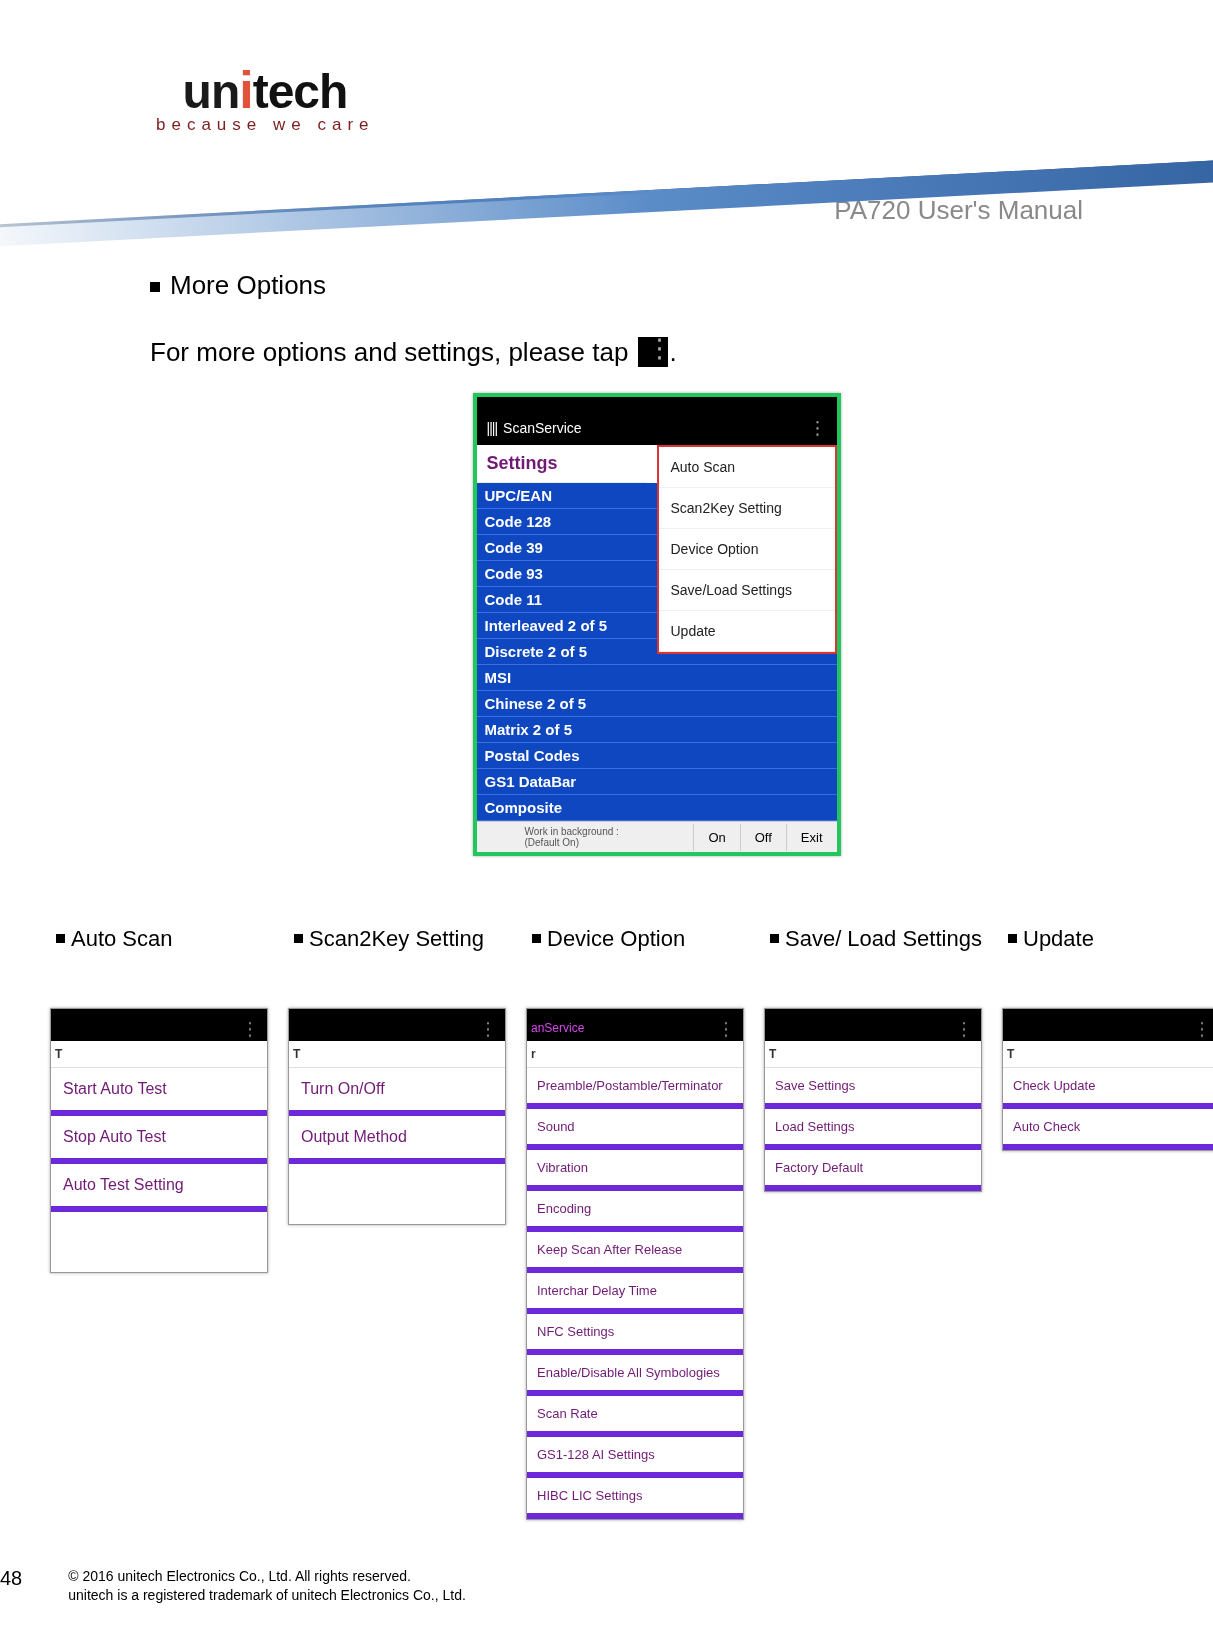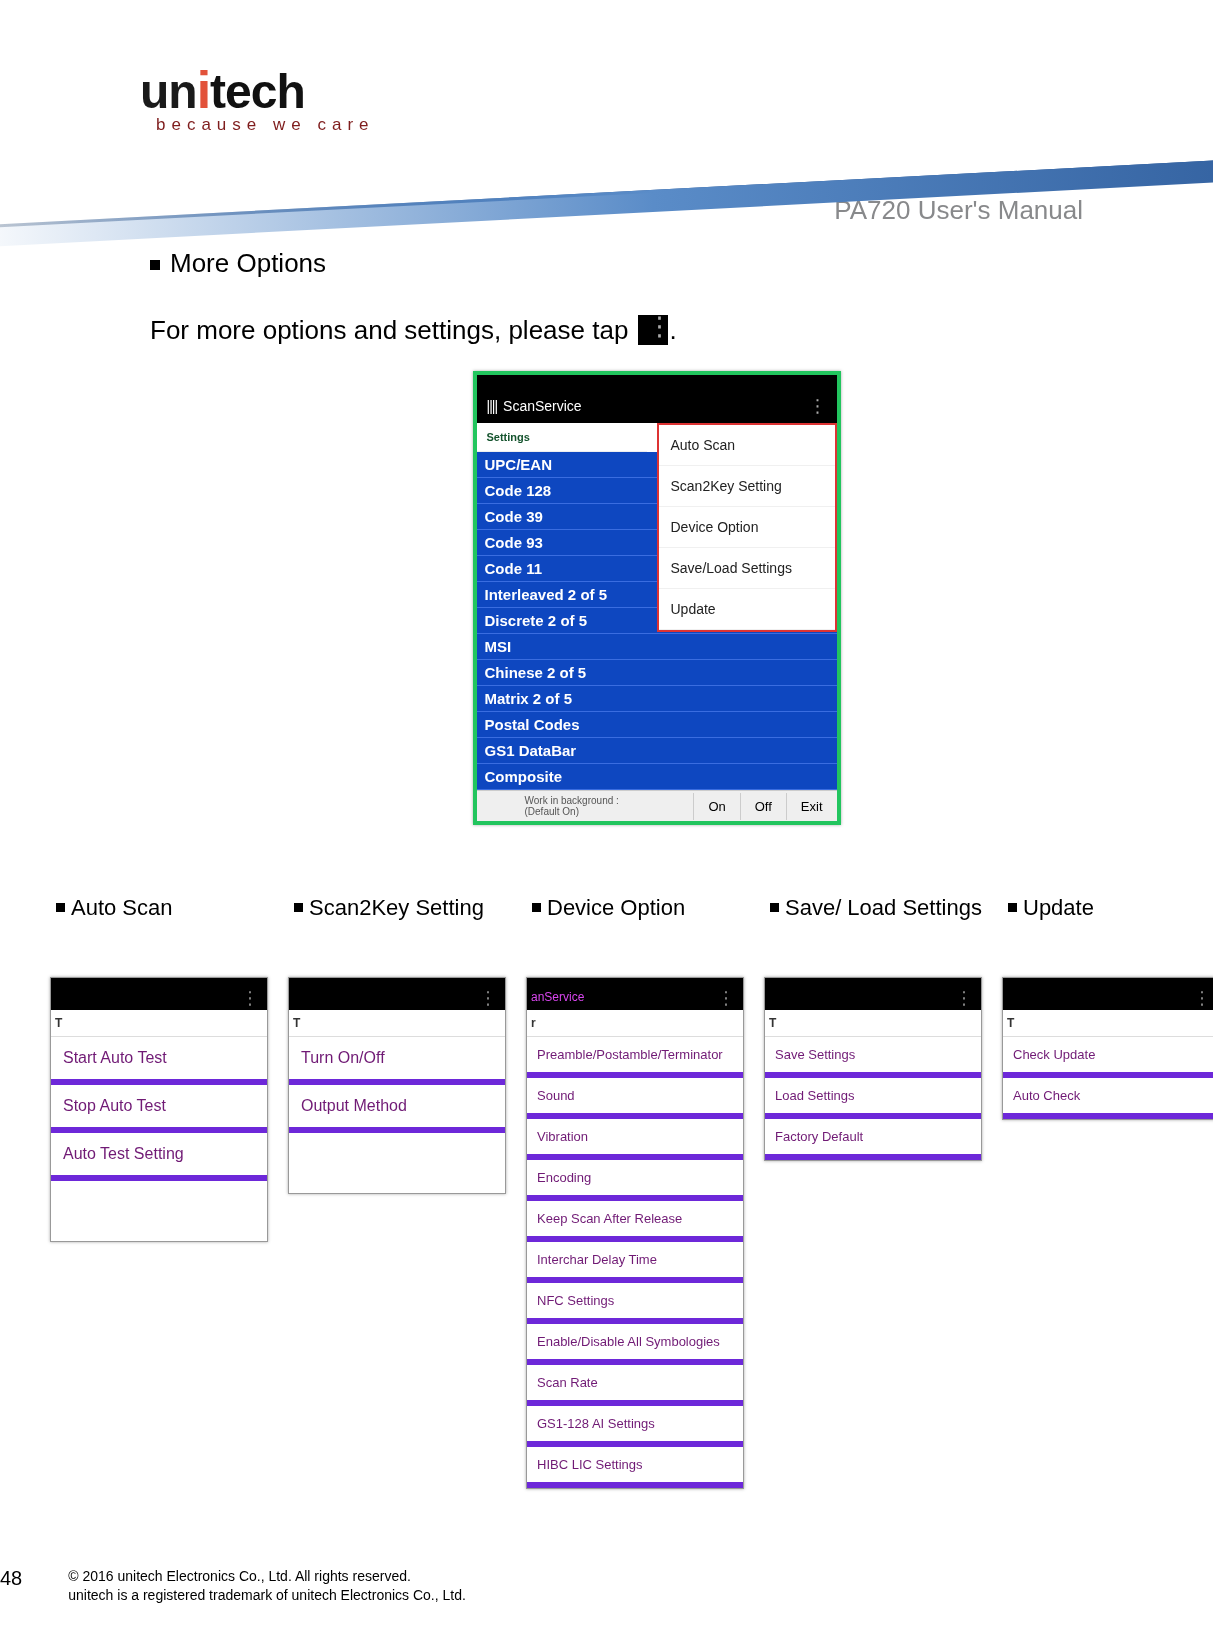--- a/index.html
+++ b/index.html
@@ -48,20 +48,21 @@
     width: 250px;
     z-index: 2;
     background: #fff;
     padding: 4px 10px 4px 0;
   }
   .logo-text {
     font-size: 48px;
     font-weight: 700;
     letter-spacing: -1px;
     color: #222;
+    text-align: center;
   }
   .logo-text .dot { color: #e2523a; font-size: 52px; line-height: 0; }
   .logo-text .u { color: #1a1a1a; }
   .logo-text .rest { color: #111; }
   .logo-sub {
     font-size: 17px;
     letter-spacing: 6px;
     color: #7f1d1d;
     margin-top: -4px;
     margin-left: 16px;
@@ -69,21 +70,21 @@
   .doc-title {
     position: absolute;
     right: 130px;
     top: 195px;
     font-size: 26px;
     color: #88898b;
   }
   
   .content {
     position: absolute;
-    top: 248px;
+    top: 270px;
     left: 150px;
     right: 50px;
   }
   .bullet-line {
     font-size: 26px;
     margin-bottom: 36px;
   }
   .bullet-line .sq, .col-title .sq {
     display: inline-block;
     width: 10px; height: 10px;
@@ -135,23 +136,23 @@
     display: inline-block;
     margin-right: 6px;
     letter-spacing: -1px;
   }
   .ph-titlebar .dots {
     color: #aaa;
     font-size: 18px;
   }
   .ph-tab {
     padding: 8px 10px;
-    font-size: 11px;
+    font-size: 18px;
     font-weight: 700;
-    color: #14532d;
+    color: #701a75;
     border-bottom: 1px solid #eee;
   }
   .ph-sym {
     background: #0e47c0;
     color: #fff;
     font-weight: 700;
     font-size: 15px;
     padding: 4px 8px;
     border-bottom: 1px solid #3a6de0;
     white-space: nowrap;

